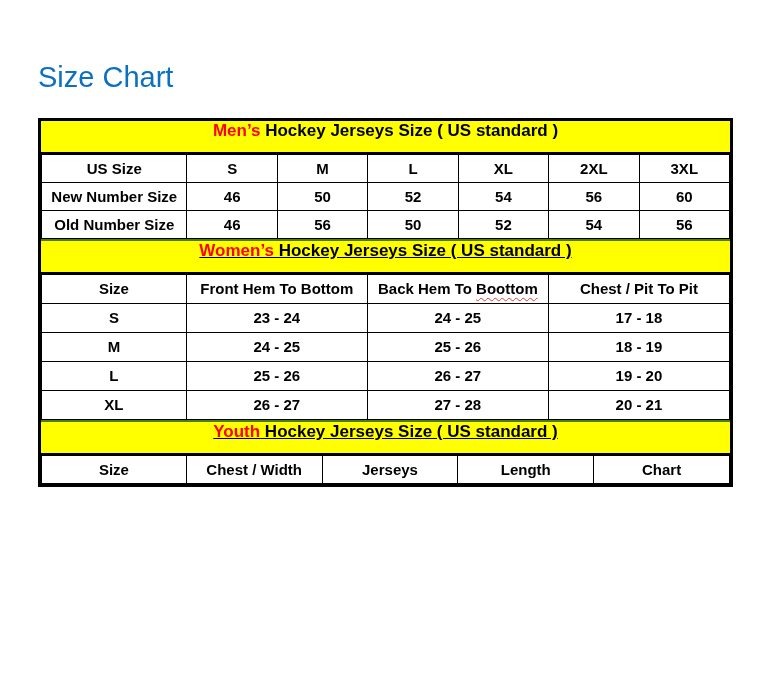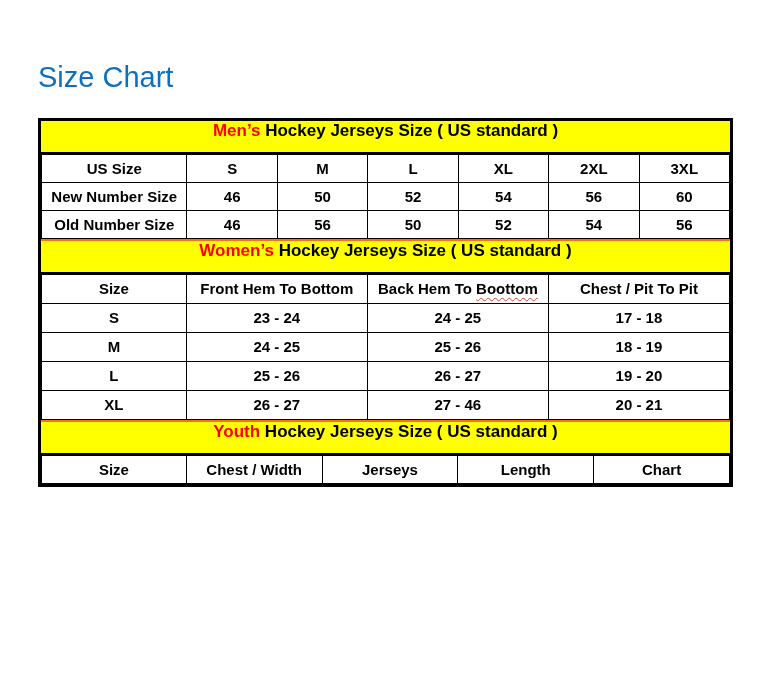--- a/index.html
+++ b/index.html
@@ -39,21 +39,22 @@
     display: flex;
     align-items: flex-start;
     justify-content: center;
     font-size: 17px;
     font-weight: bold;
     color: #000000;
     border-bottom: 2px solid #000000;
     white-space: pre;
   }
   .band.band-mid {
-    border-top: 2px solid #f97316;
+    border-top: 2px solid #4d7c0f;
+    text-decoration: underline;
   }
   .band .red-word {
     color: #ff0000;
   }
   table.size-table {
     width: 100%;
     border-collapse: collapse;
     table-layout: fixed;
   }
   table.size-table th,
@@ -156,21 +157,21 @@
               </tr>
               <tr>
                 <td>L</td>
                 <td>25 - 26</td>
                 <td>26 - 27</td>
                 <td>19 - 20</td>
               </tr>
               <tr>
                 <td>XL</td>
                 <td>26 - 27</td>
-                <td>27 - 46</td>
+                <td>27 - 28</td>
                 <td>20 - 21</td>
               </tr>
             </tbody>
           </table>
       </section>
 
       <section>
         <div class="band band-mid"><span class="red-word">Youth</span><span> Hockey Jerseys Size ( US standard )</span></div>
         <table class="size-table youth">
             <thead>

